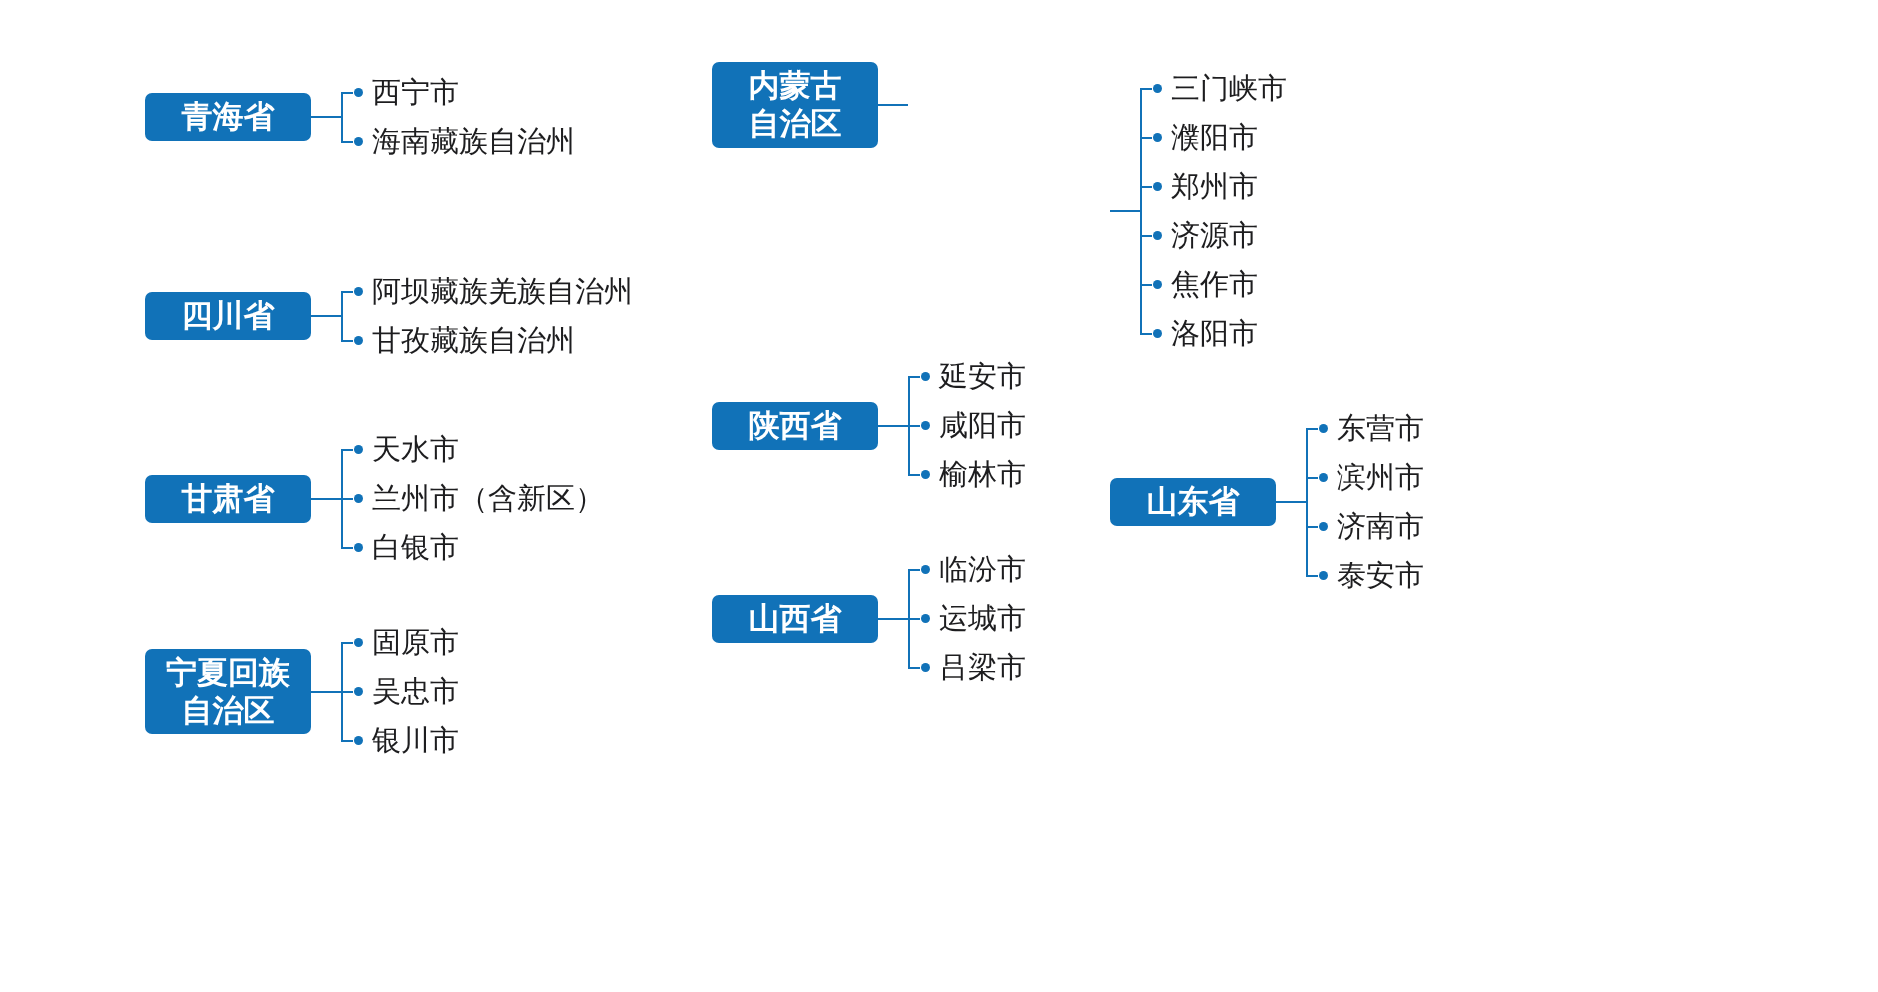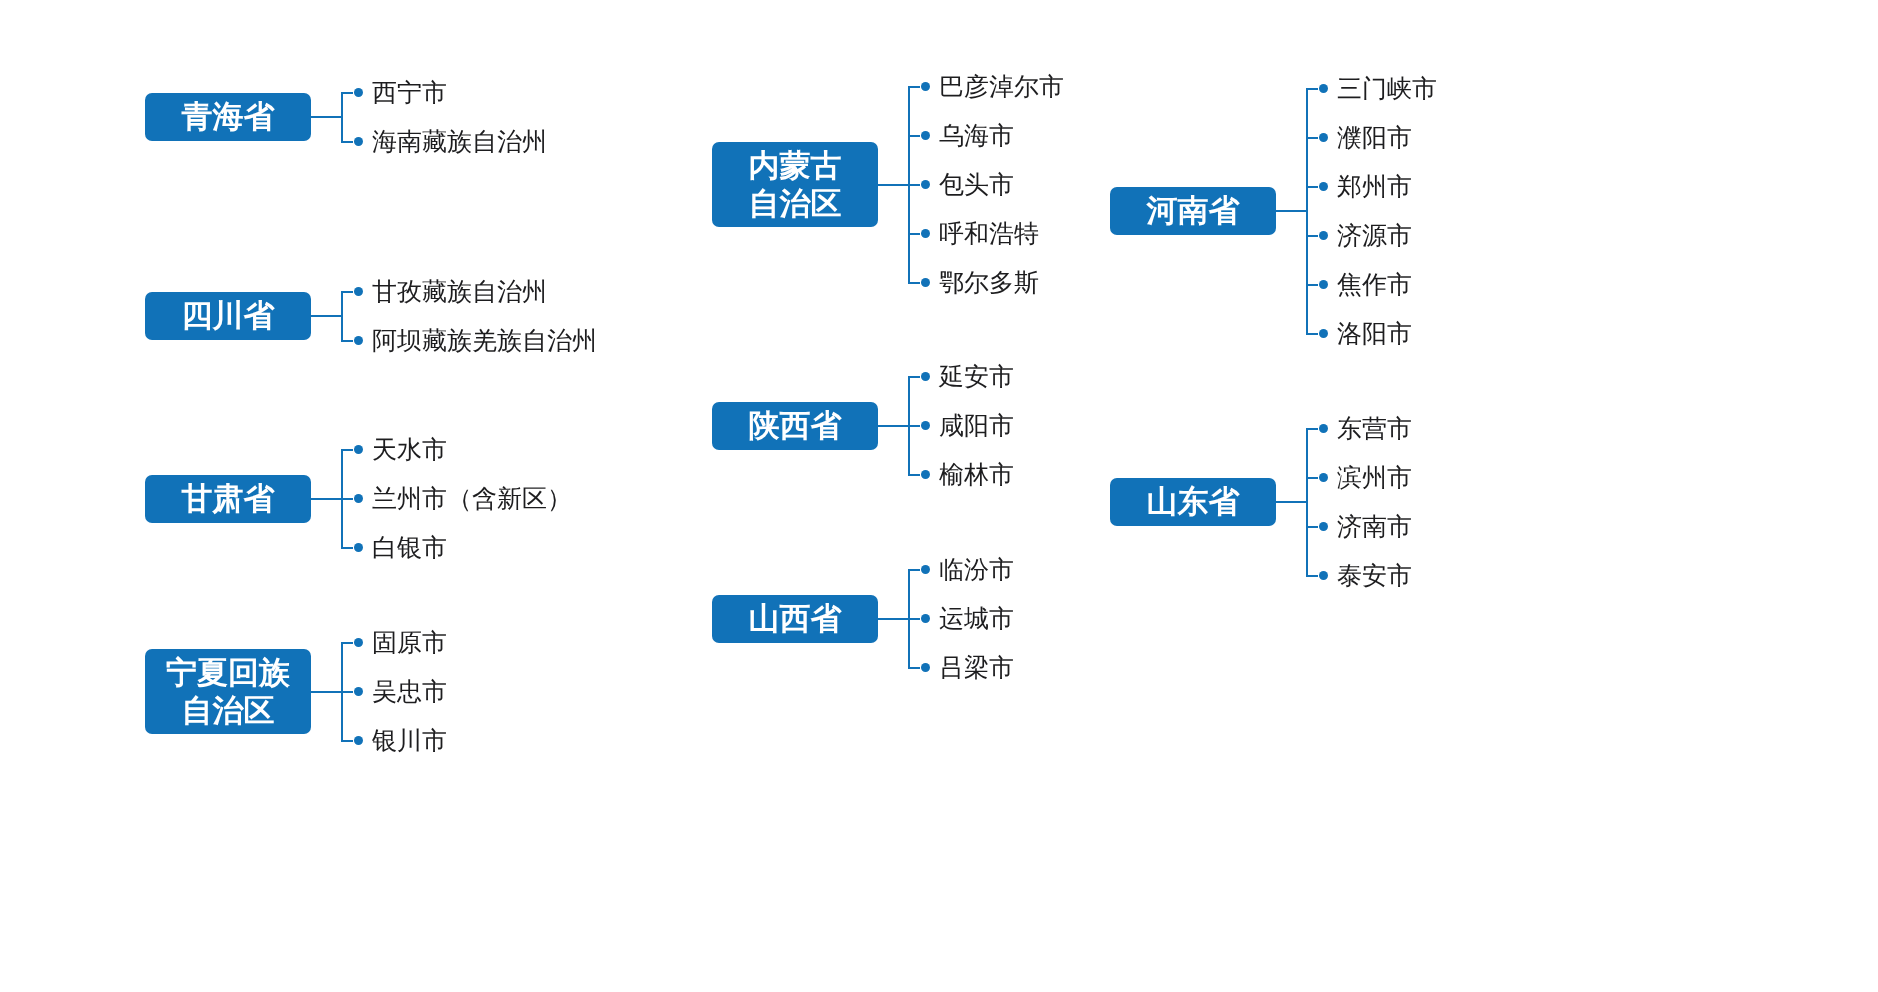--- a/index.html
+++ b/index.html
@@ -64,21 +64,21 @@
     flex-shrink: 0;
   }
   .dot {
     width: 9px; height: 9px;
     border-radius: 50%;
     background: var(--accent, #1172b8);
     margin: 0 9px 0 1px;
     flex-shrink: 0;
   }
   .city-label {
-    font-size: 25px;
+    font-size: 29px;
     color: var(--city-text, #1d1d1f);
     white-space: nowrap;
   }
   
   .g0 { left: 145px;  top: 68px;  }   
   .g1 { left: 145px;  top: 267px; justify-content: flex-end; }   
   .g2 { left: 145px;  top: 425px; }   
   .g3 { left: 145px;  top: 618px; }   
   .g4 { left: 712px;  top: 62px;  }   
   .g5 { left: 712px;  top: 352px; }   
@@ -103,25 +103,25 @@
           <span class="city-label">海南藏族自治州</span>
         </li>
       </ul>
     </section>
   <section class="group g1">
       <div class="province-box">四川省</div>
       <span class="link"></span>
       <ul class="cities">
         <li class="city">
           <span class="dot"></span>
+          <span class="city-label">阿坝藏族羌族自治州</span>
+        </li>
+        <li class="city">
+          <span class="dot"></span>
           <span class="city-label">甘孜藏族自治州</span>
-        </li>
-        <li class="city">
-          <span class="dot"></span>
-          <span class="city-label">阿坝藏族羌族自治州</span>
         </li>
       </ul>
     </section>
   <section class="group g2">
       <div class="province-box">甘肃省</div>
       <span class="link"></span>
       <ul class="cities">
         <li class="city">
           <span class="dot"></span>
           <span class="city-label">天水市</span>
@@ -152,42 +152,20 @@
         <li class="city">
           <span class="dot"></span>
           <span class="city-label">银川市</span>
         </li>
       </ul>
     </section>
   <section class="group g4">
       <div class="province-box">内蒙古
 自治区</div>
       <span class="link"></span>
-      <ul class="cities">
-        <li class="city">
-          <span class="dot"></span>
-          <span class="city-label">巴彦淖尔市</span>
-        </li>
-        <li class="city">
-          <span class="dot"></span>
-          <span class="city-label">乌海市</span>
-        </li>
-        <li class="city">
-          <span class="dot"></span>
-          <span class="city-label">包头市</span>
-        </li>
-        <li class="city">
-          <span class="dot"></span>
-          <span class="city-label">呼和浩特</span>
-        </li>
-        <li class="city">
-          <span class="dot"></span>
-          <span class="city-label">鄂尔多斯</span>
-        </li>
-      </ul>
     </section>
   <section class="group g5">
       <div class="province-box">陕西省</div>
       <span class="link"></span>
       <ul class="cities">
         <li class="city">
           <span class="dot"></span>
           <span class="city-label">延安市</span>
         </li>
         <li class="city">
@@ -212,21 +190,20 @@
           <span class="dot"></span>
           <span class="city-label">运城市</span>
         </li>
         <li class="city">
           <span class="dot"></span>
           <span class="city-label">吕梁市</span>
         </li>
       </ul>
     </section>
   <section class="group g7">
-      <div class="province-box">河南省</div>
       <span class="link"></span>
       <ul class="cities">
         <li class="city">
           <span class="dot"></span>
           <span class="city-label">三门峡市</span>
         </li>
         <li class="city">
           <span class="dot"></span>
           <span class="city-label">濮阳市</span>
         </li>

